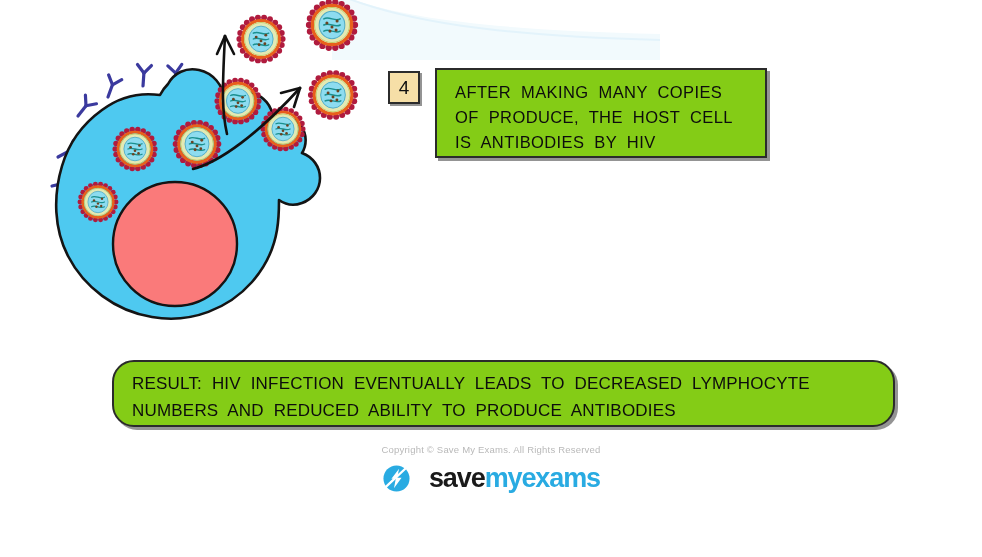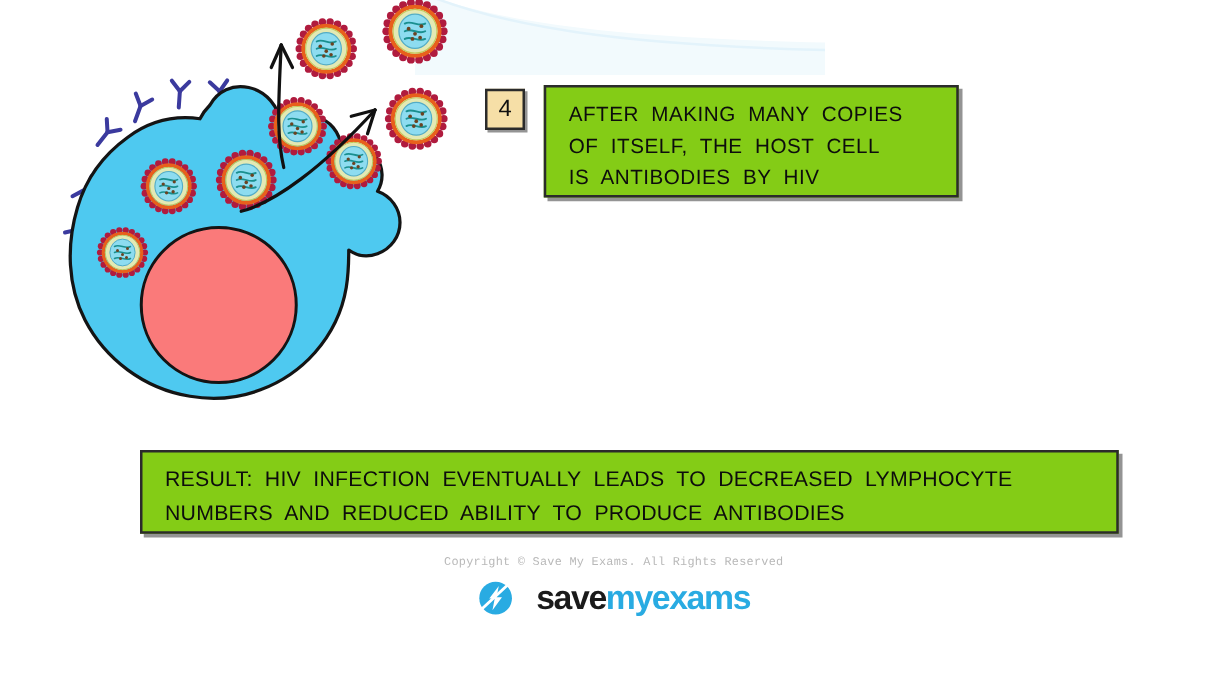--- a/index.html
+++ b/index.html
@@ -57,21 +57,21 @@
   }
 
   
   .copyright{
     position:absolute;
     left:0;top:444px;width:982px;
     text-align:center;
     font-size:9.5px;
     color:#b9b9b9;
     letter-spacing:.2px;
-    font-family:Liberation Mono, monospace;
+    font-family:Liberation Sans, sans-serif;
   }
   .logo{
     position:absolute;
     left:0;top:464px;width:982px;
     display:flex;align-items:center;justify-content:center;
     gap:18px;
   }
   .logo-mark{width:29px;height:29px;flex:0 0 auto;}
   .logo-text{
     font-size:27px;
@@ -493,25 +493,25 @@
           <circle cx="-2" cy="6" r="1.5"></circle>
           <circle cx="4" cy="5" r="1.5"></circle>
         </g>
       </g>
   </svg>
 
   <div class="numbox" style="left:388px;top:71px;width:32px;height:33px;">4</div>
 
   <div class="textbox" style="left:435px;top:68px;width:332px;height:90px;">
     <span class="line">AFTER  MAKING  MANY  COPIES</span>
-    <span class="line">OF  ITSELF,  THE  HOST  CELL</span>
+    <span class="line">OF  PRODUCE,  THE  HOST  CELL</span>
     <span class="line">IS  ANTIBODIES  BY  HIV</span>
   </div>
 
-  <div class="textbox result" style="left:112px;top:360px;width:783px;height:67px;padding:8px 20px 8px 18px;">
+  <div class="textbox result" style="left:112px;top:360px;width:783px;height:67px;padding:8px 20px 8px 18px;border-radius:22px;">
     <span class="line">RESULT:  HIV  INFECTION  EVENTUALLY  LEADS  TO  DECREASED  LYMPHOCYTE</span>
     <span class="line">NUMBERS  AND  REDUCED  ABILITY  TO  PRODUCE  ANTIBODIES</span>
   </div>
 
   <div class="copyright">Copyright © Save My Exams. All Rights Reserved</div>
 
   <div class="logo">
     <svg class="logo-mark" viewBox="0 0 40 40">
       <circle cx="20" cy="20" r="18" fill="#29abe2"></circle>
       <path d="M6.5 31 C 2.5 26.5 2 18 7 12 C 12 6 21 4.5 27 7.5 L 22 13 C 17 11.5 12 13.5 10 18 C 8.3 22 9.3 27 12.5 29.5 Z" fill="#ffffff" opacity="0"></path>

